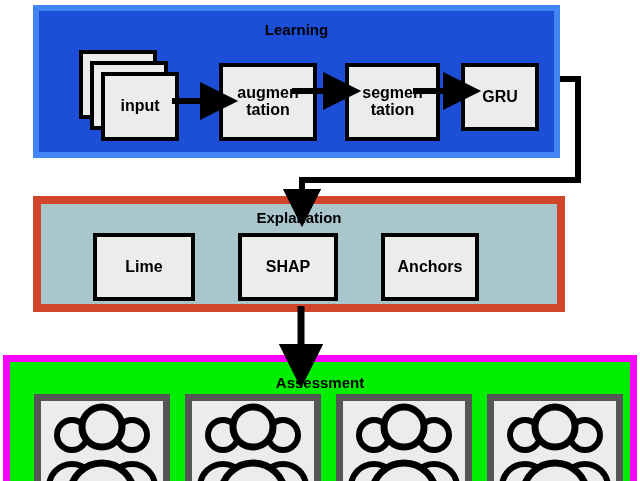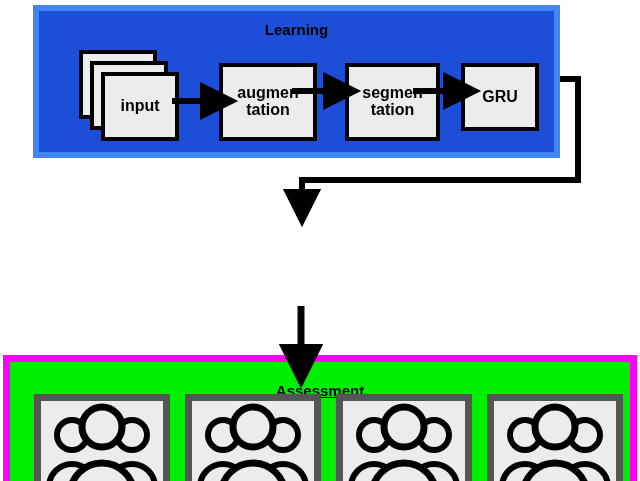--- a/index.html
+++ b/index.html
@@ -63,21 +63,21 @@
 
   
   #assessment-stage {
     left: 3px;
     top: 355px;
     width: 634px;
     height: 140px;
     background: #00ef00;
     border: 7px solid #ff00ff;
   }
-  #assessment-title { top: 20px; text-decoration: underline; }
+  #assessment-title { top: 12px; }
 
   
   .node {
     position: absolute;
     box-sizing: border-box;
     background: #ececec;
     border: 4px solid #000000;
     display: flex;
     align-items: center;
     justify-content: center;
@@ -148,20 +148,35 @@
     <div class="node two-line" id="node-segmentation" style="left:306px; top:52px; width:95px; height:78px;">
       <span>segmen</span>
       <span>tation</span>
     </div>
 
     <div class="node" id="node-gru" style="left:422px; top:52px; width:78px; height:68px;">
       <span>GRU</span>
     </div>
   </div>
 
+  <div class="stage" id="explanation-stage">
+    <div class="stage-title" id="explanation-title">Explanation</div>
+
+    <div class="node" id="node-lime" style="left:52px; top:29px; width:102px; height:68px;">
+      <span>Lime</span>
+    </div>
+
+    <div class="node" id="node-shap" style="left:197px; top:29px; width:100px; height:68px;">
+      <span>SHAP</span>
+    </div>
+
+    <div class="node" id="node-anchors" style="left:340px; top:29px; width:98px; height:68px;">
+      <span>Anchors</span>
+    </div>
+  </div>
 
   <div class="stage" id="assessment-stage">
     <div class="stage-title" id="assessment-title">Assessment</div>
 
     <div class="group-panel" style="left:24px;">
       <span>
         <svg width="122" height="94" viewBox="0 0 122 94">
           <g fill="none" stroke="#000" stroke-width="6">
             <circle cx="31" cy="34" r="15"></circle>
             <path d="M8 86 a23 23 0 0 1 46 0"></path>

